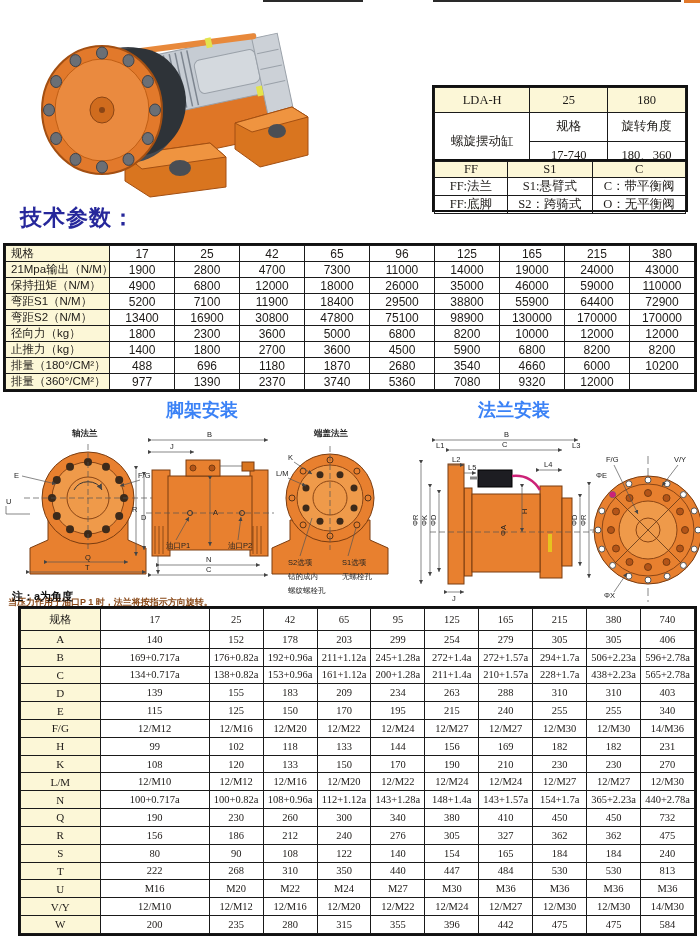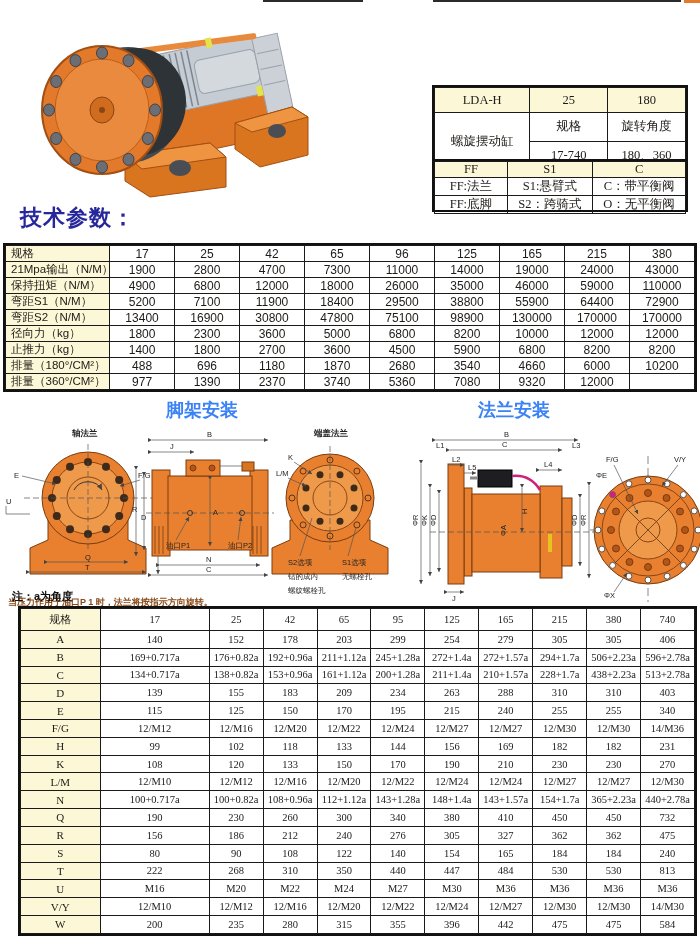--- a/index.html
+++ b/index.html
@@ -574,21 +574,21 @@
           <td class="cream lbl" style="text-align: center; padding-left: 0px;">C</td>
           <td>134+0.717a</td>
           <td>138+0.82a</td>
           <td>153+0.96a</td>
           <td>161+1.12a</td>
           <td>200+1.28a</td>
           <td>211+1.4a</td>
           <td>210+1.57a</td>
           <td>228+1.7a</td>
           <td>438+2.23a</td>
-          <td>513+2.78a</td>
+          <td>565+2.78a</td>
         </tr>
         <tr>
           <td class="cream lbl" style="text-align: center; padding-left: 0px;">D</td>
           <td>139</td>
           <td>155</td>
           <td>183</td>
           <td>209</td>
           <td>234</td>
           <td>263</td>
           <td>288</td>

